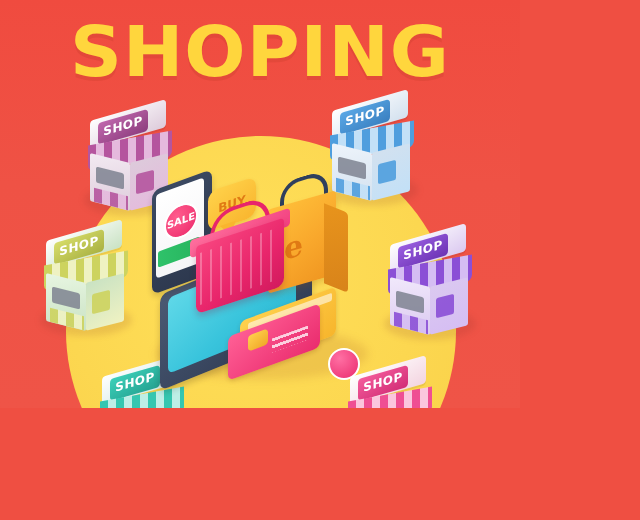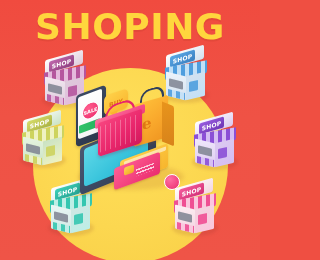--- a/index.html
+++ b/index.html
@@ -1,21 +1,21 @@
 <!DOCTYPE html>
 <html><head>
 <meta charset="utf-8">
 <style>
   html,body{margin:0;padding:0;}
   body{
     width:260px;height:260px;overflow:hidden;
     font-family:"Liberation Sans",sans-serif;
     background:#ef4f42;
   }
-  #stage{position:relative;width:260px;height:260px;overflow:hidden;
+  #stage{position:relative;width:260px;height:204px;overflow:hidden;
          background:linear-gradient(180deg,#f04b3f 0%,#ef5245 45%,#ef5447 100%);}
 
   
   .circle{
     position:absolute;left:33px;top:68px;width:195px;height:195px;
     border-radius:50%;
     background:radial-gradient(circle at 45% 35%,#ffe05a 0%,#fcd750 55%,#f8cf46 100%);
   }
 
   

